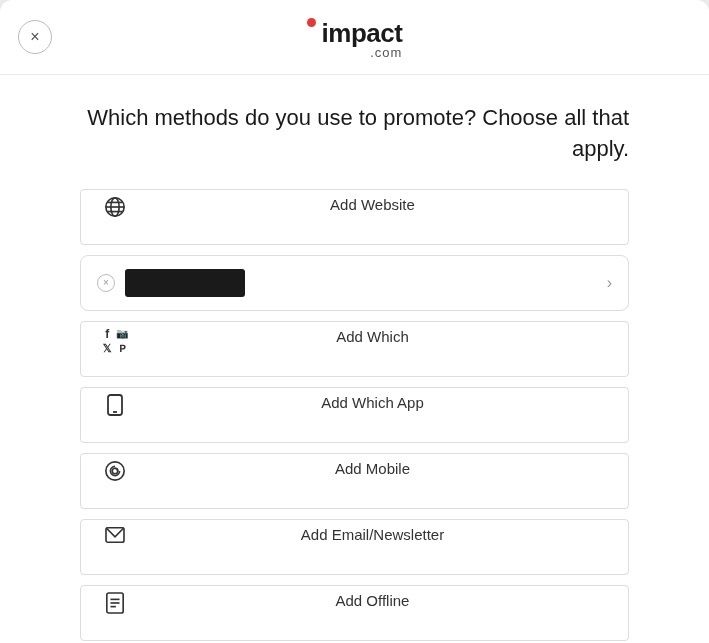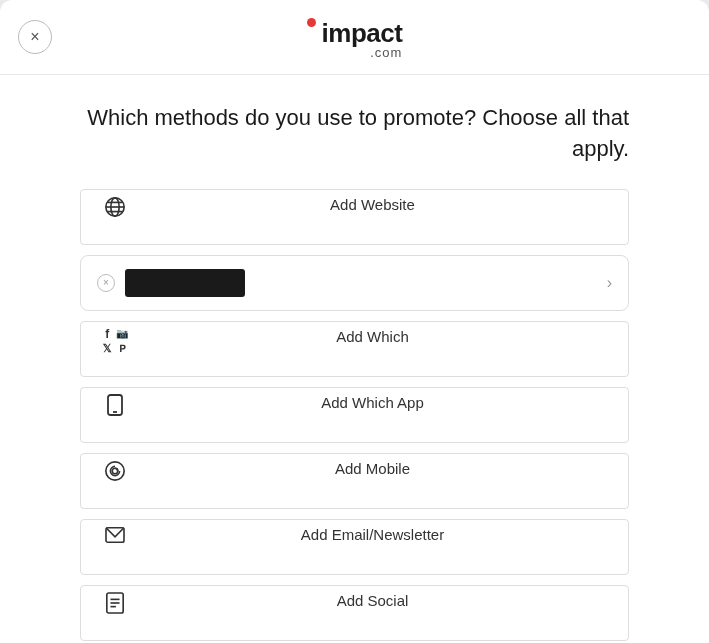--- a/index.html
+++ b/index.html
@@ -263,17 +263,17 @@
 
     <div class="option-row">
       <div class="option-icon">
         <svg width="20" height="22" viewBox="0 0 22 24" fill="none" stroke="#333" stroke-width="1.8">
           <rect x="2" y="1" width="18" height="22" rx="2"></rect>
           <line x1="6" y1="8" x2="16" y2="8"></line>
           <line x1="6" y1="12" x2="16" y2="12"></line>
           <line x1="6" y1="16" x2="12" y2="16"></line>
         </svg>
       </div>
-      <span class="option-label">Add Social</span>
+      <span class="option-label">Add Offline</span>
     </div>
   </div>
 
 </div>
 
 </body></html>

